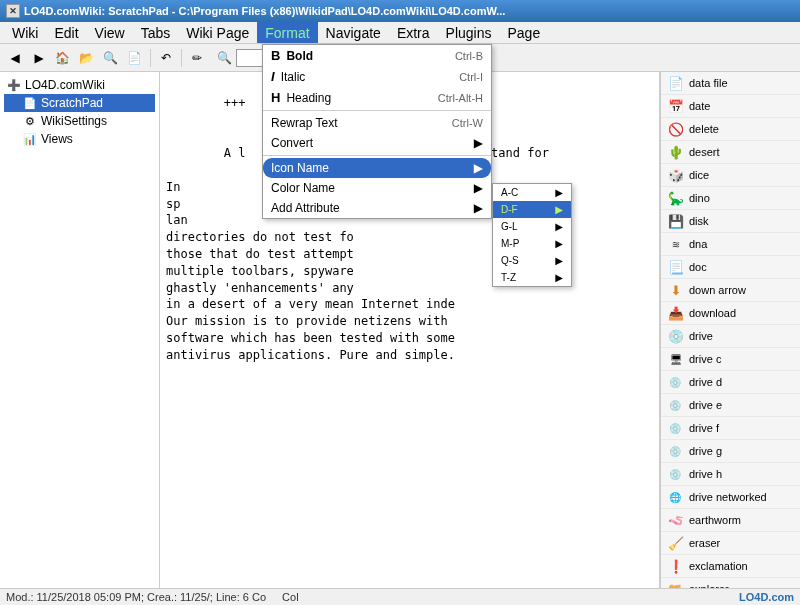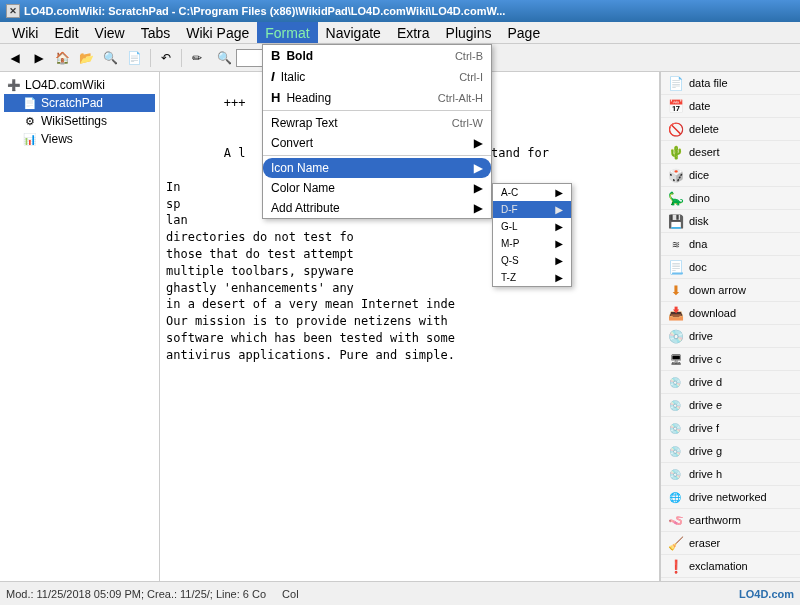--- a/index.html
+++ b/index.html
@@ -128,21 +128,21 @@
     }
     .right-icon {
       width: 18px; height: 18px;
       margin-right: 4px;
       display: flex; align-items: center; justify-content: center;
       font-size: 13px;
     }
 
     
     #status-bar {
-      height: 24px;
+      height: 17px;
       background: #f0f0f0;
       border-top: 1px solid #ccc;
       display: flex;
       align-items: center;
       padding: 0 6px;
       font-size: 11px;
       color: #333;
     }
 
     
@@ -421,21 +421,21 @@
         <span class="fmt-label">Add Attribute</span>
         <span class="fmt-arrow">▶</span>
       </div>
     </div>
 
     <div id="icon-name-submenu" style="position:absolute; top:183px; left:492px; background:white; border:1px solid #999; box-shadow:2px 2px 5px rgba(0,0,0,0.25); width:80px; pointer-events:all; z-index:300;">
       <div class="sub-item">
         <span>A-C</span>
         <span>▶</span>
       </div>
-      <div class="sub-item active" style="background:#316ac5; color:#e5e5e5;">
+      <div class="sub-item active" style="background:#316ac5; color:#bef264;">
         <span>D-F</span>
         <span>▶</span>
       </div>
       <div class="sub-item">
         <span>G-L</span>
         <span>▶</span>
       </div>
       <div class="sub-item">
         <span>M-P</span>
         <span>▶</span>

